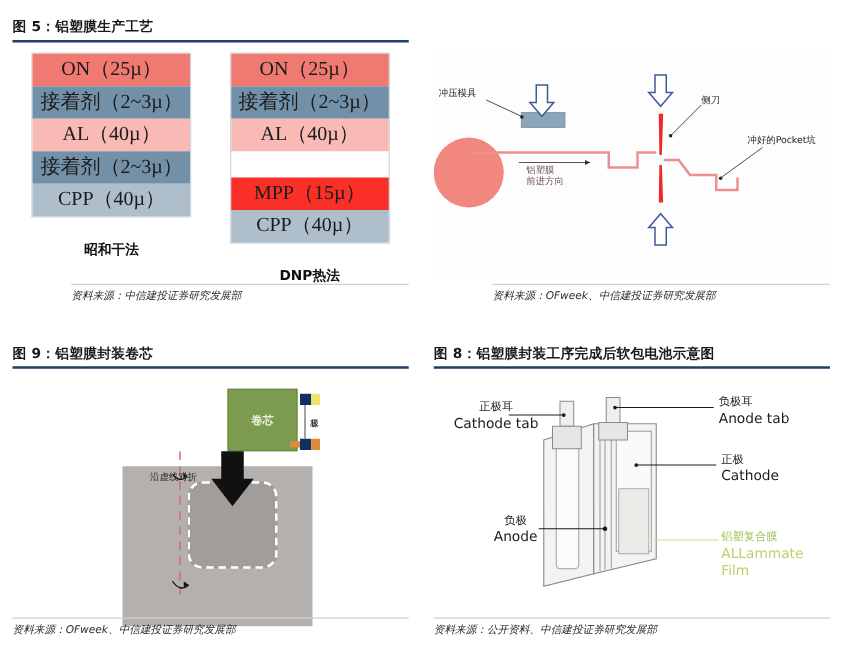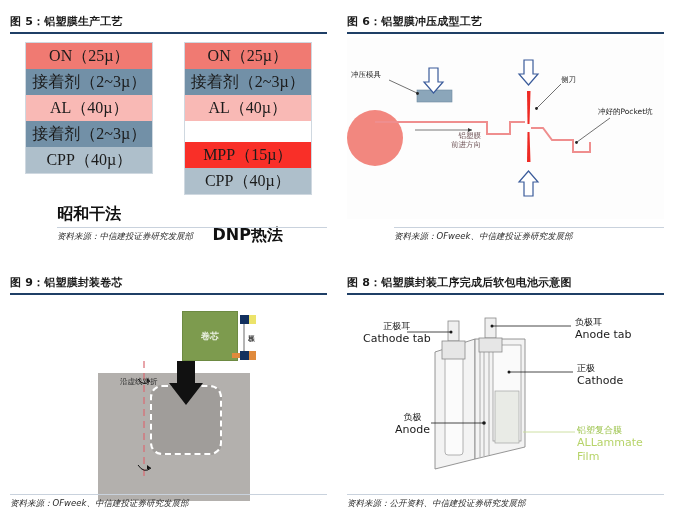--- a/index.html
+++ b/index.html
@@ -48,33 +48,33 @@
   .stacks { position: absolute; inset: 0; display: flex; justify-content: space-around; padding-top: 4px; }
   .stack-wrap { display: flex; flex-direction: column; align-items: center; width: 128px; }
   .stack { width: 128px; border: 1px solid #cfd8e0; background:#fff; }
   .layer {
     height: 26px; line-height: 26px; text-align: center;
     font-size: 16px; color: #1b1b1b;
     font-family: "Liberation Serif", "DejaVu Serif", serif;
     white-space: nowrap;
   }
   .stack-caption {
-    margin-top: 30px; font-size: 16px; font-weight: bold; color: #111;
+    margin-top: 18px; font-size: 11px; font-weight: bold; color: #111;
     font-family: "DejaVu Sans", "Liberation Sans", sans-serif;
   }
 
   
   .fig6-canvas { position: absolute; inset: 0; background: #fdfdfd; }
   .f6-label {
     position: absolute; font-size: 7.5px; color: #222;
     font-family: "DejaVu Sans", "Liberation Sans", sans-serif;
     white-space: nowrap; line-height: 1.15;
   }
   .f6-label.pinkish { color: #6b4f52; }
-  .f6-center { text-align: right; }
+  .f6-center { text-align: left; }
 
   
   .fig7-canvas { position: absolute; inset: 0; background: #fff; }
   .f7-sheet {
     position: absolute; left: 88px; top: 74px; width: 152px; height: 128px;
     background: #b3b0ad;
   }
   .f7-core {
     position: absolute; left: 172px; top: 12px; width: 56px; height: 50px;
     background: #7d9b4e; border: 1px solid #6d8a42;
@@ -148,23 +148,20 @@
           <div class="stack-caption">DNP热法</div>
         </div>
 
       </div>
     </div>
 
     <div class="fig-src">资料来源：中信建投证券研究发展部</div>
   </div>
 
   <div class="quad q6">
-    <div class="fig-head">
-      <span class="fig-title">图 6：铝塑膜冲压成型工艺</span>
-    </div>
 
     <div class="fig-body">
       <div class="fig6-canvas">
 
         <svg width="317" height="180" viewBox="0 0 317 180">
 
           <circle cx="28" cy="100" r="28" fill="#f2877f"></circle>
 
           <rect x="70" y="52" width="35" height="12" fill="#8ba6ba" stroke="#6e8ba0" stroke-width="0.6"></rect>
 

